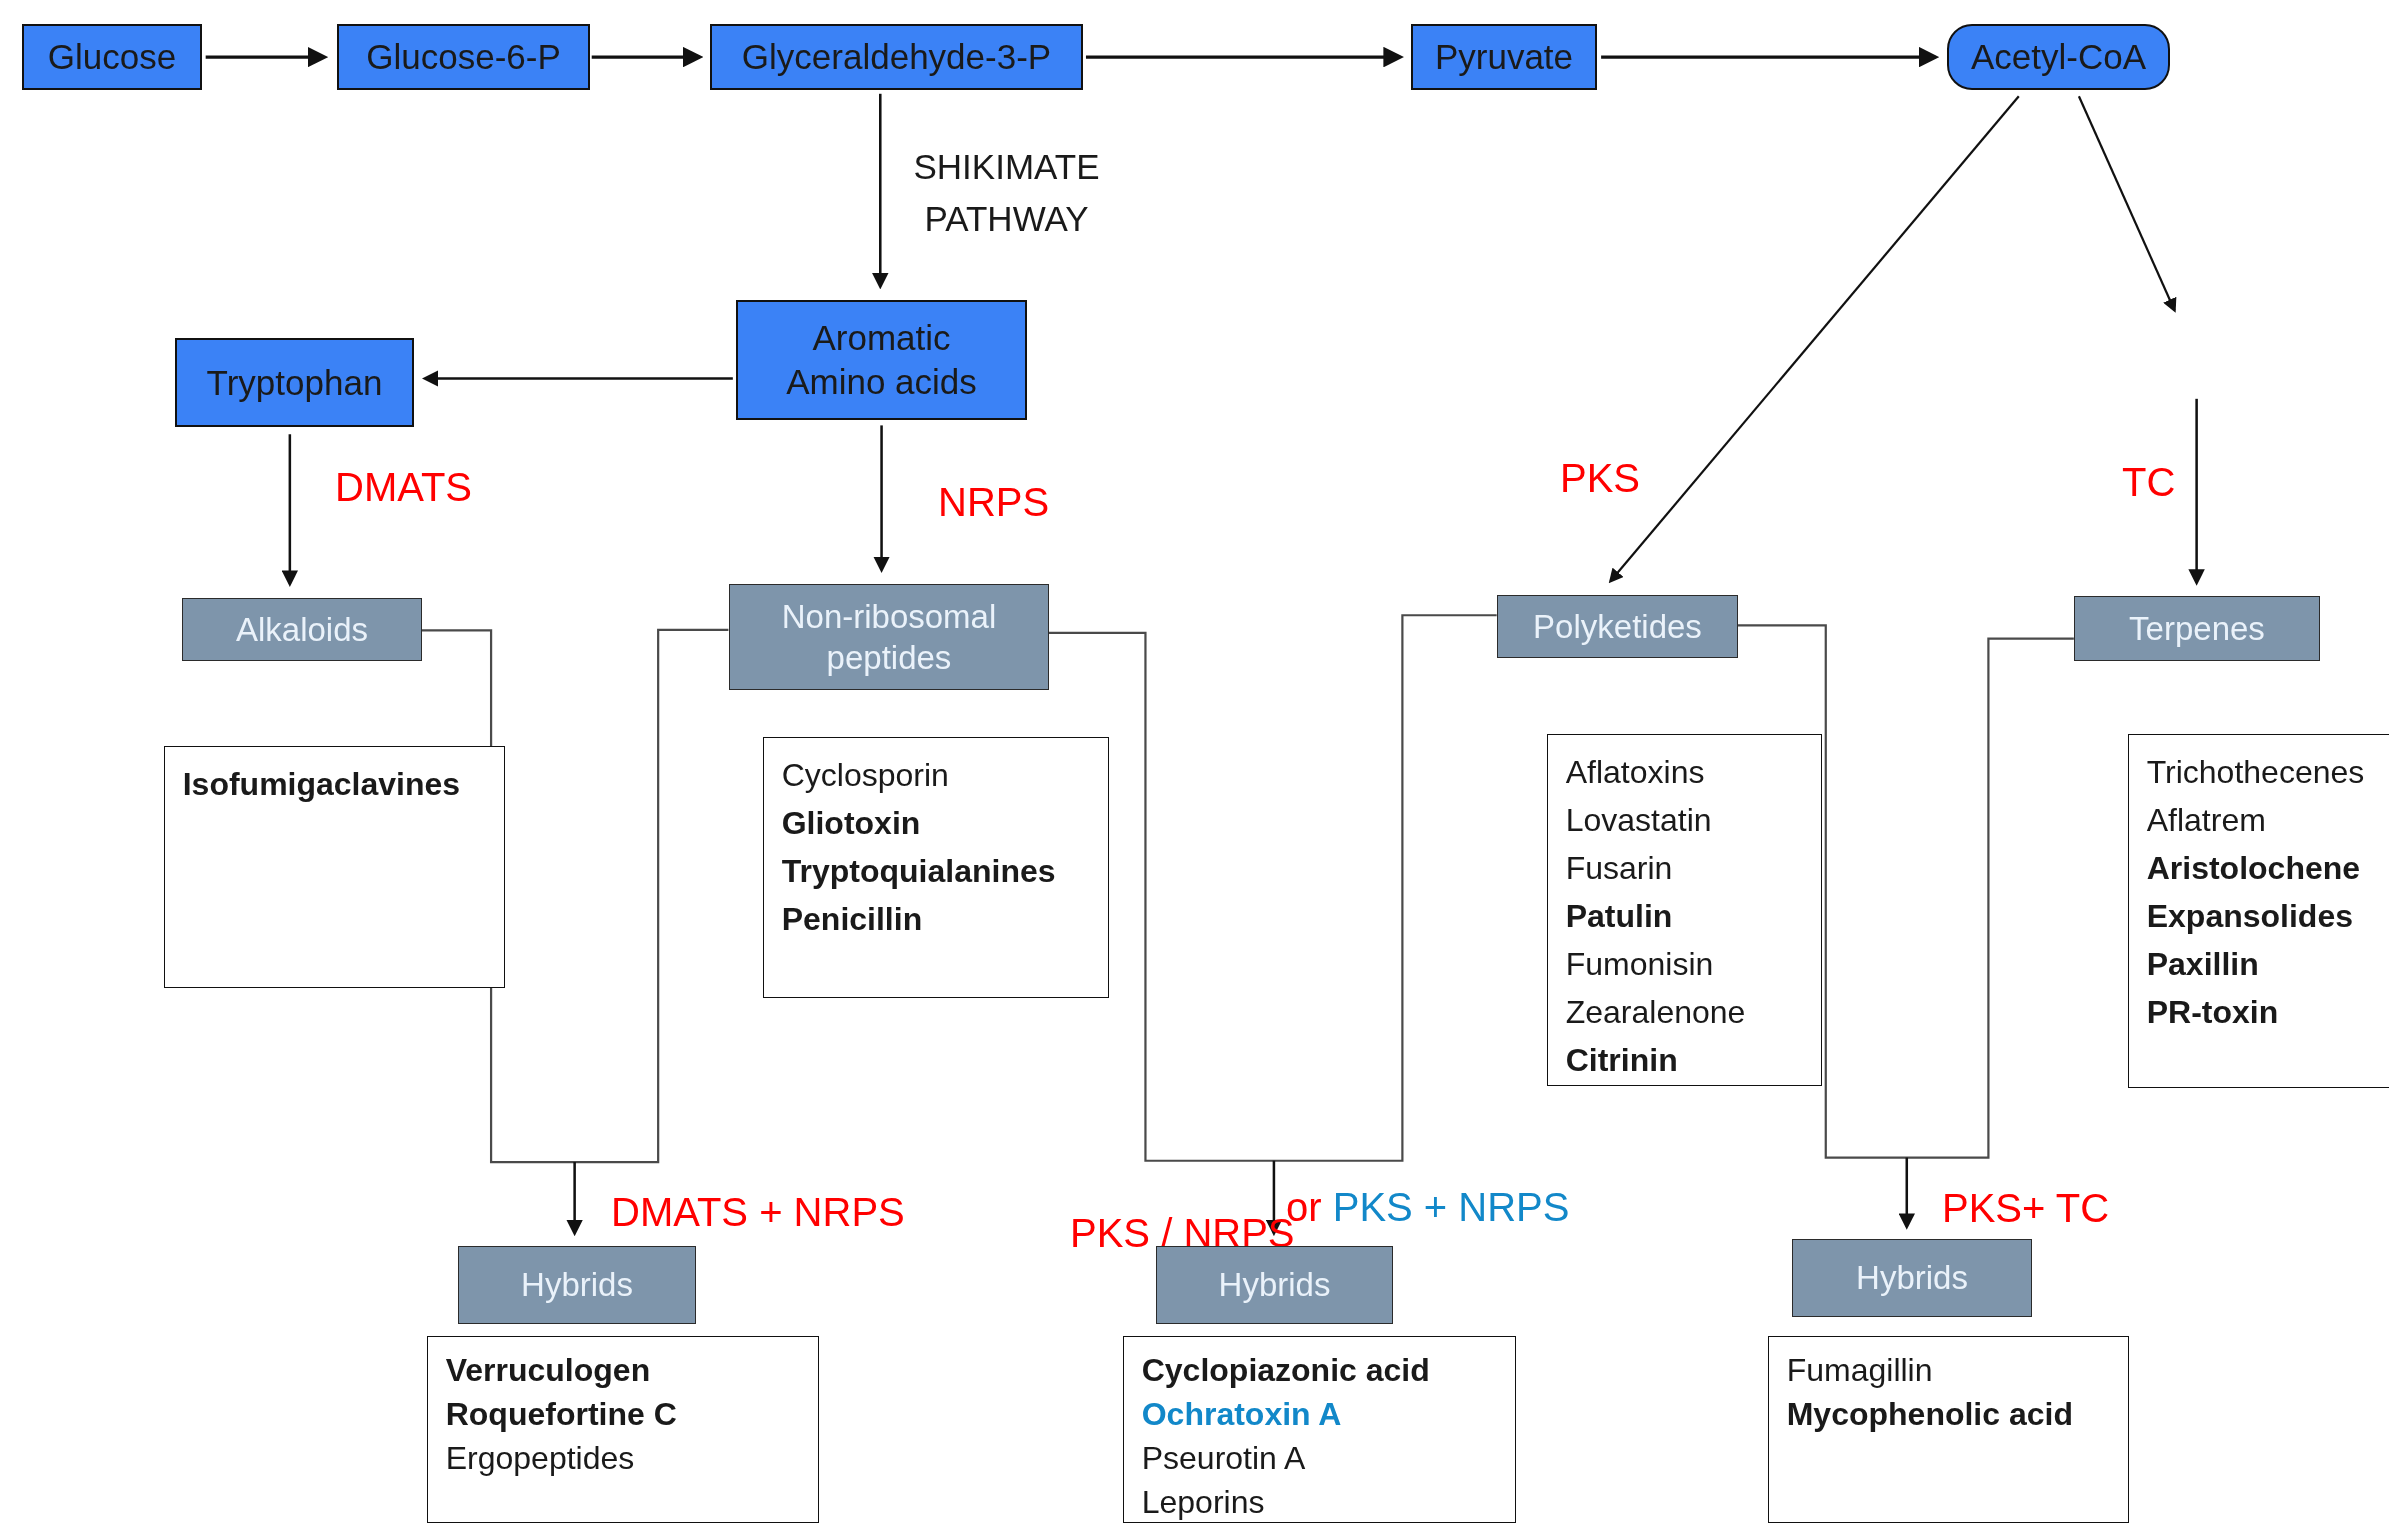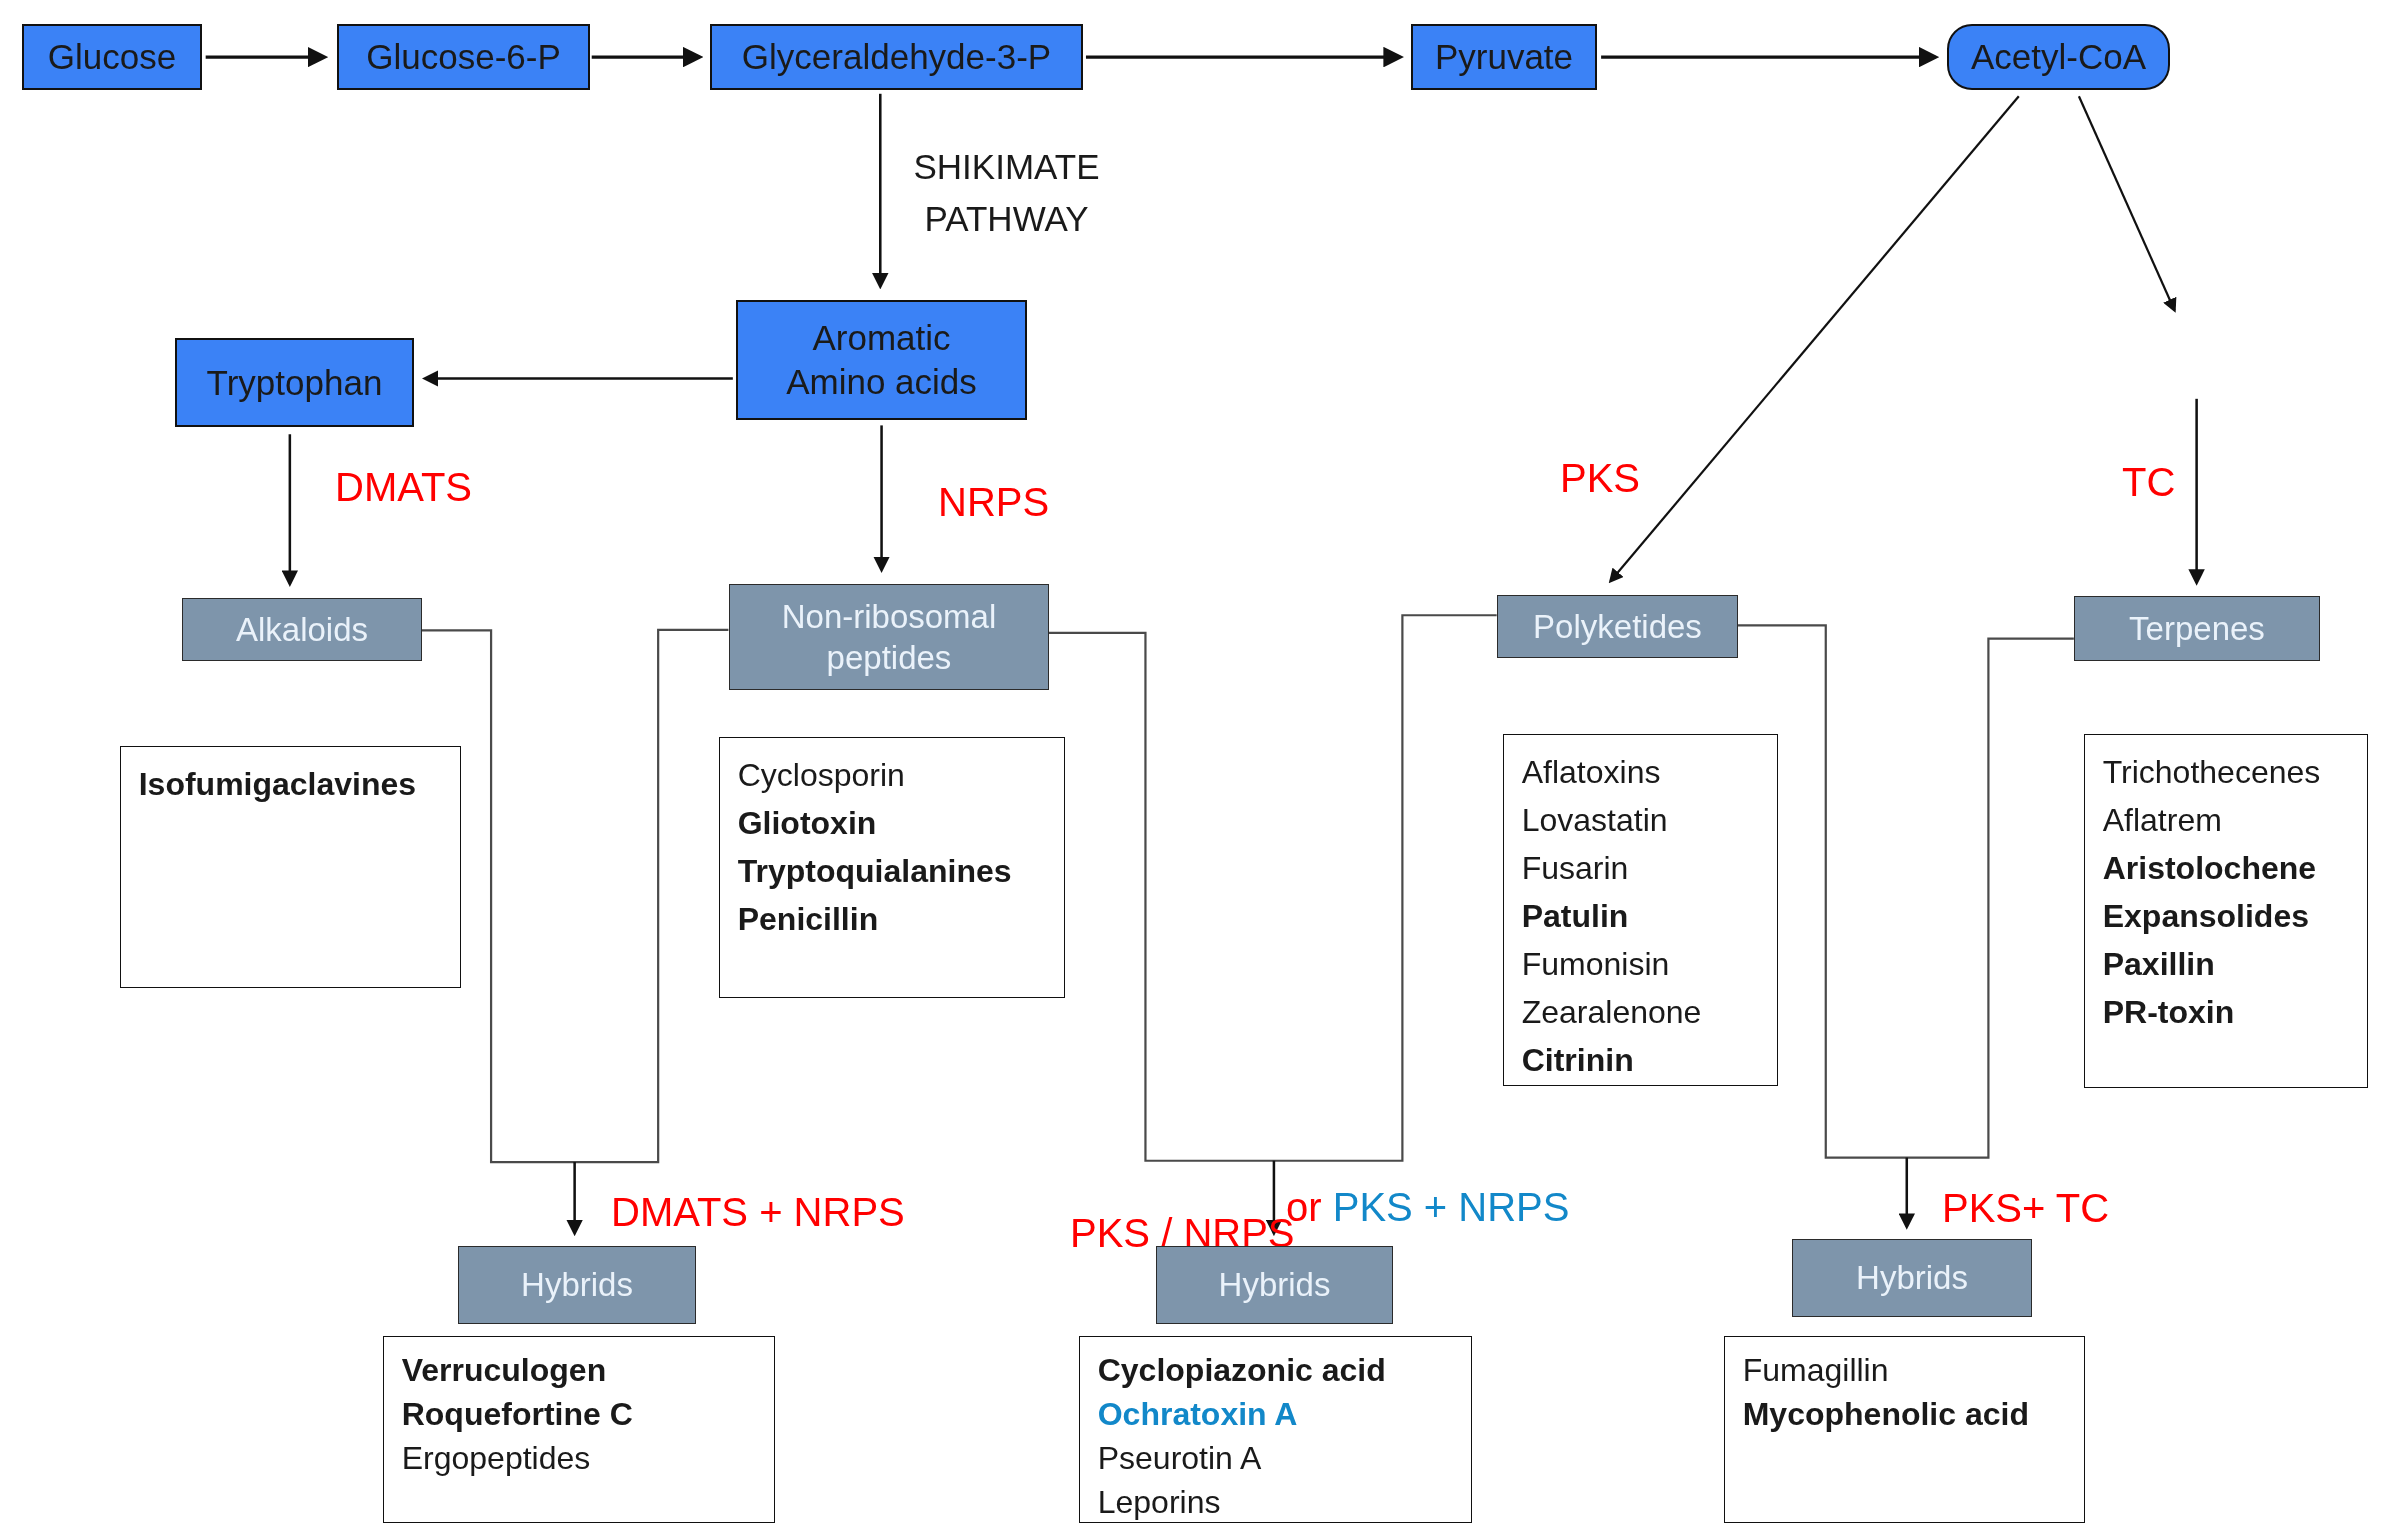--- a/index.html
+++ b/index.html
@@ -30,20 +30,21 @@
   }
   .listbox{
     position:absolute;
     border:1.9px solid #111111;
     background:#ffffff;
     box-sizing:border-box;
     padding:12.7px 17.7px;
     font-size:32px;
     line-height:48px;
     text-align:left;
+    margin-left:44px;
   }
   .listbox.lower{line-height:44px;padding-top:11.4px;}
   .li{white-space:nowrap;}
   .bold{font-weight:bold;}
   .blue{color:#1288c9;font-weight:bold;}
   .enz{
     position:absolute;
     color:#ff0000;
     font-size:40px;
     white-space:nowrap;

